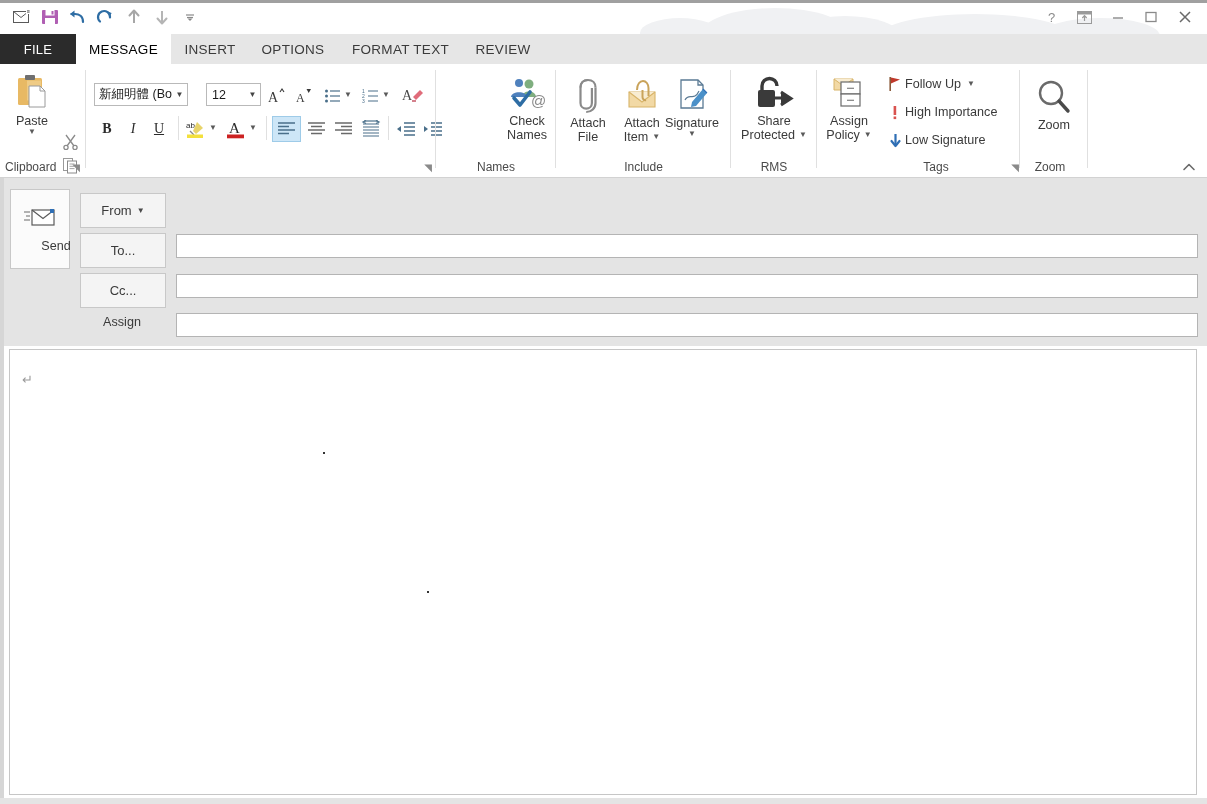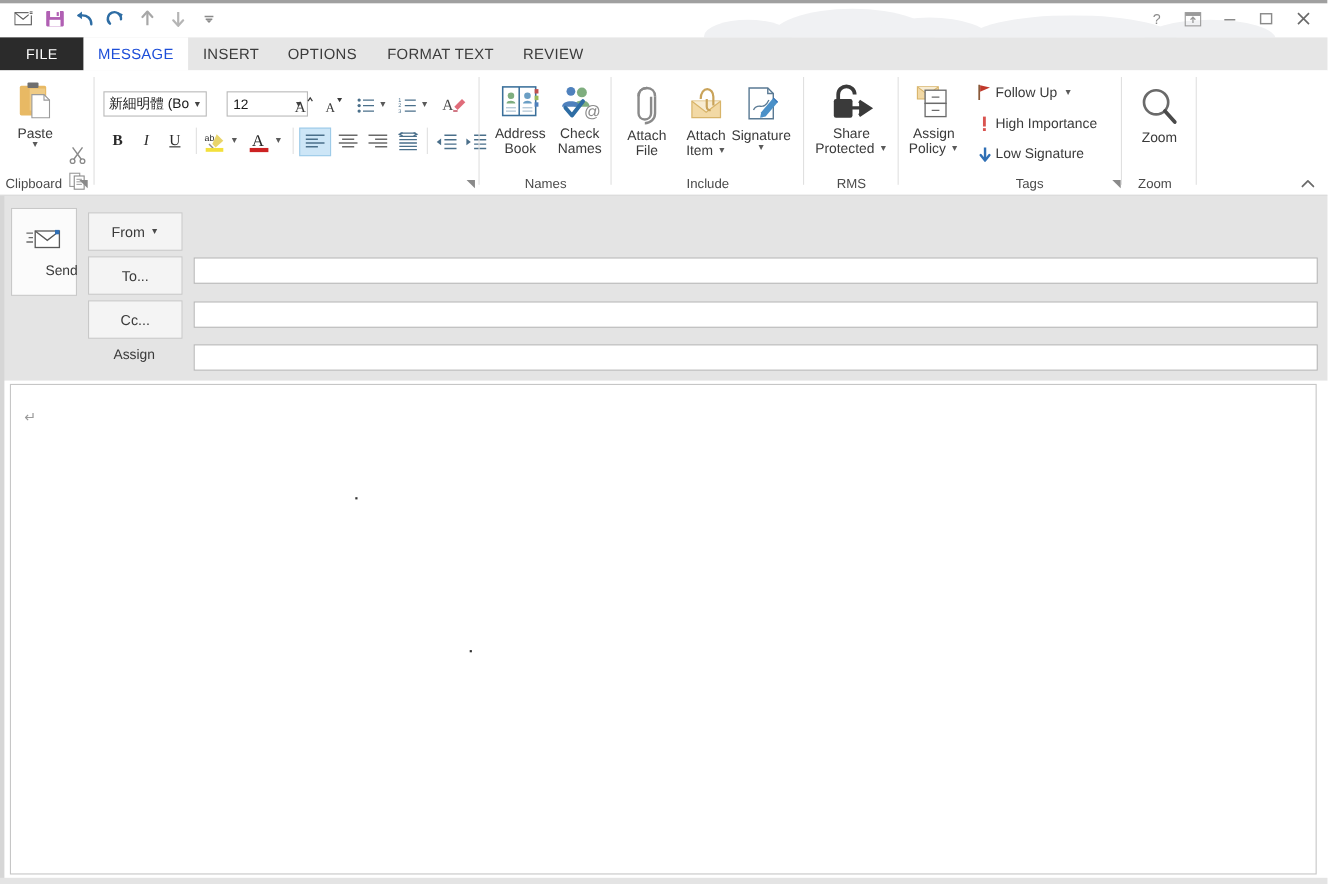--- a/index.html
+++ b/index.html
@@ -76,21 +76,21 @@
     display: flex; align-items: center; justify-content: center;
     font-size: 13.5px; color: #3b3b3b;
     letter-spacing: 0.3px;
   }
   .tab.file {
     left: 0; width: 76px;
     background: #2b2b2b; color: #ffffff;
     font-size: 13px;
   }
   .tab.active {
-    background: #ffffff; color: #1d4ed8;
+    background: #ffffff; color: #000000;
   }
 
   
   .ribbon {
     position: absolute; left: 0; top: 64px;
     width: 1207px; height: 113px;
     background: #ffffff;
     border-bottom: 1px solid #d2d2d2;
   }
   .grp {
@@ -367,21 +367,21 @@
       <div class="grp-label" style="left:0;width:64px;text-align:left;padding-left:5px">Clipboard</div>
       <div class="dlg-launch" style="left:70px">◥</div>
       <div class="grp-sep" style="left:85px"></div>
     </div>
 
     <div class="grp" style="left:86px;width:350px">
       <div class="fontbox" style="left:8px;top:19px;width:94px">
         <span class="txt">新細明體 (Bo</span>
         <span class="dd">▼</span>
       </div>
-      <div class="sizebox" style="left:120px;top:19px;width:74px">
+      <div class="sizebox" style="left:120px;top:19px;width:55px">
         <span class="txt">12</span>
         <span class="dd">▼</span>
       </div>
 
       <div class="tb-btn" style="left:176px;top:19px;width:25px;height:23px">
         <svg width="20" height="18" viewBox="0 0 20 18">
           <text x="2" y="15" font-family="Liberation Serif, serif" font-size="14" fill="#3a3a3a">A</text>
           <path d="M14 5 L16 2 L18 5" fill="none" stroke="#3a3a3a" stroke-width="1.1"></path>
         </svg>
       </div>
@@ -482,38 +482,20 @@
           <path d="M8 2 L19 2 M8 6 L19 6 M8 10 L19 10 M8 14 L19 14" stroke="#4a6f8a" stroke-width="1.3"></path>
           <path d="M1 5 L5 8 L1 11 Z" fill="#4a6f8a"></path>
         </svg>
       </div>
 
       <div class="dlg-launch" style="left:336px">◥</div>
       <div class="grp-sep" style="left:349px"></div>
     </div>
 
     <div class="grp" style="left:436px;width:120px">
-      <div class="btn-lg" style="left:6px;top:12px;width:62px">
-        <span class="ico">
-          <svg width="40" height="36" viewBox="0 0 40 36">
-            <rect x="4" y="3" width="30" height="26" fill="#ffffff" stroke="#3a6f9a" stroke-width="1.4"></rect>
-            <path d="M19 3 L19 29" stroke="#3a6f9a" stroke-width="1.4"></path>
-            <circle cx="11.5" cy="11" r="3" fill="#7fae7f"></circle>
-            <path d="M7.5 18 C7.5 14.8 15.5 14.8 15.5 18 Z" fill="#7fae7f"></path>
-            <circle cx="26.5" cy="11" r="3" fill="#6a9ec4"></circle>
-            <path d="M22.5 18 C22.5 14.8 30.5 14.8 30.5 18 Z" fill="#6a9ec4"></path>
-            <path d="M7 22 L16 22 M7 25 L16 25 M22 22 L31 22 M22 25 L31 25" stroke="#9ab4c8" stroke-width="0.9"></path>
-            <rect x="33" y="5" width="3.5" height="4" fill="#c0504d"></rect>
-            <rect x="33" y="11" width="3.5" height="4" fill="#9bbb59"></rect>
-            <rect x="33" y="17" width="3.5" height="4" fill="#4f81bd"></rect>
-          </svg>
-        </span>
-        <span class="lbl">Address</span>
-        <span>Book</span>
-      </div>
       <div class="btn-lg" style="left:64px;top:12px;width:54px">
         <span class="ico">
           <svg width="42" height="36" viewBox="0 0 42 36">
             <circle cx="13" cy="7" r="4" fill="#4f81bd"></circle>
             <circle cx="23" cy="8" r="4.5" fill="#7fae7f"></circle>
             <path d="M16 21 C16 13.5 30 13.5 30 21 Z" fill="#7fae7f"></path>
             <path d="M5 21 C5 14.5 21 14.5 21 21 Z" fill="#4f81bd"></path>
             <path d="M8 22 L14 29 L24 16" fill="none" stroke="#2e6da4" stroke-width="3.6" stroke-linecap="round" stroke-linejoin="round"></path>
             <text x="25" y="30" font-size="15" fill="#8a8a8a" font-family="Liberation Sans, sans-serif">@</text>
           </svg>

